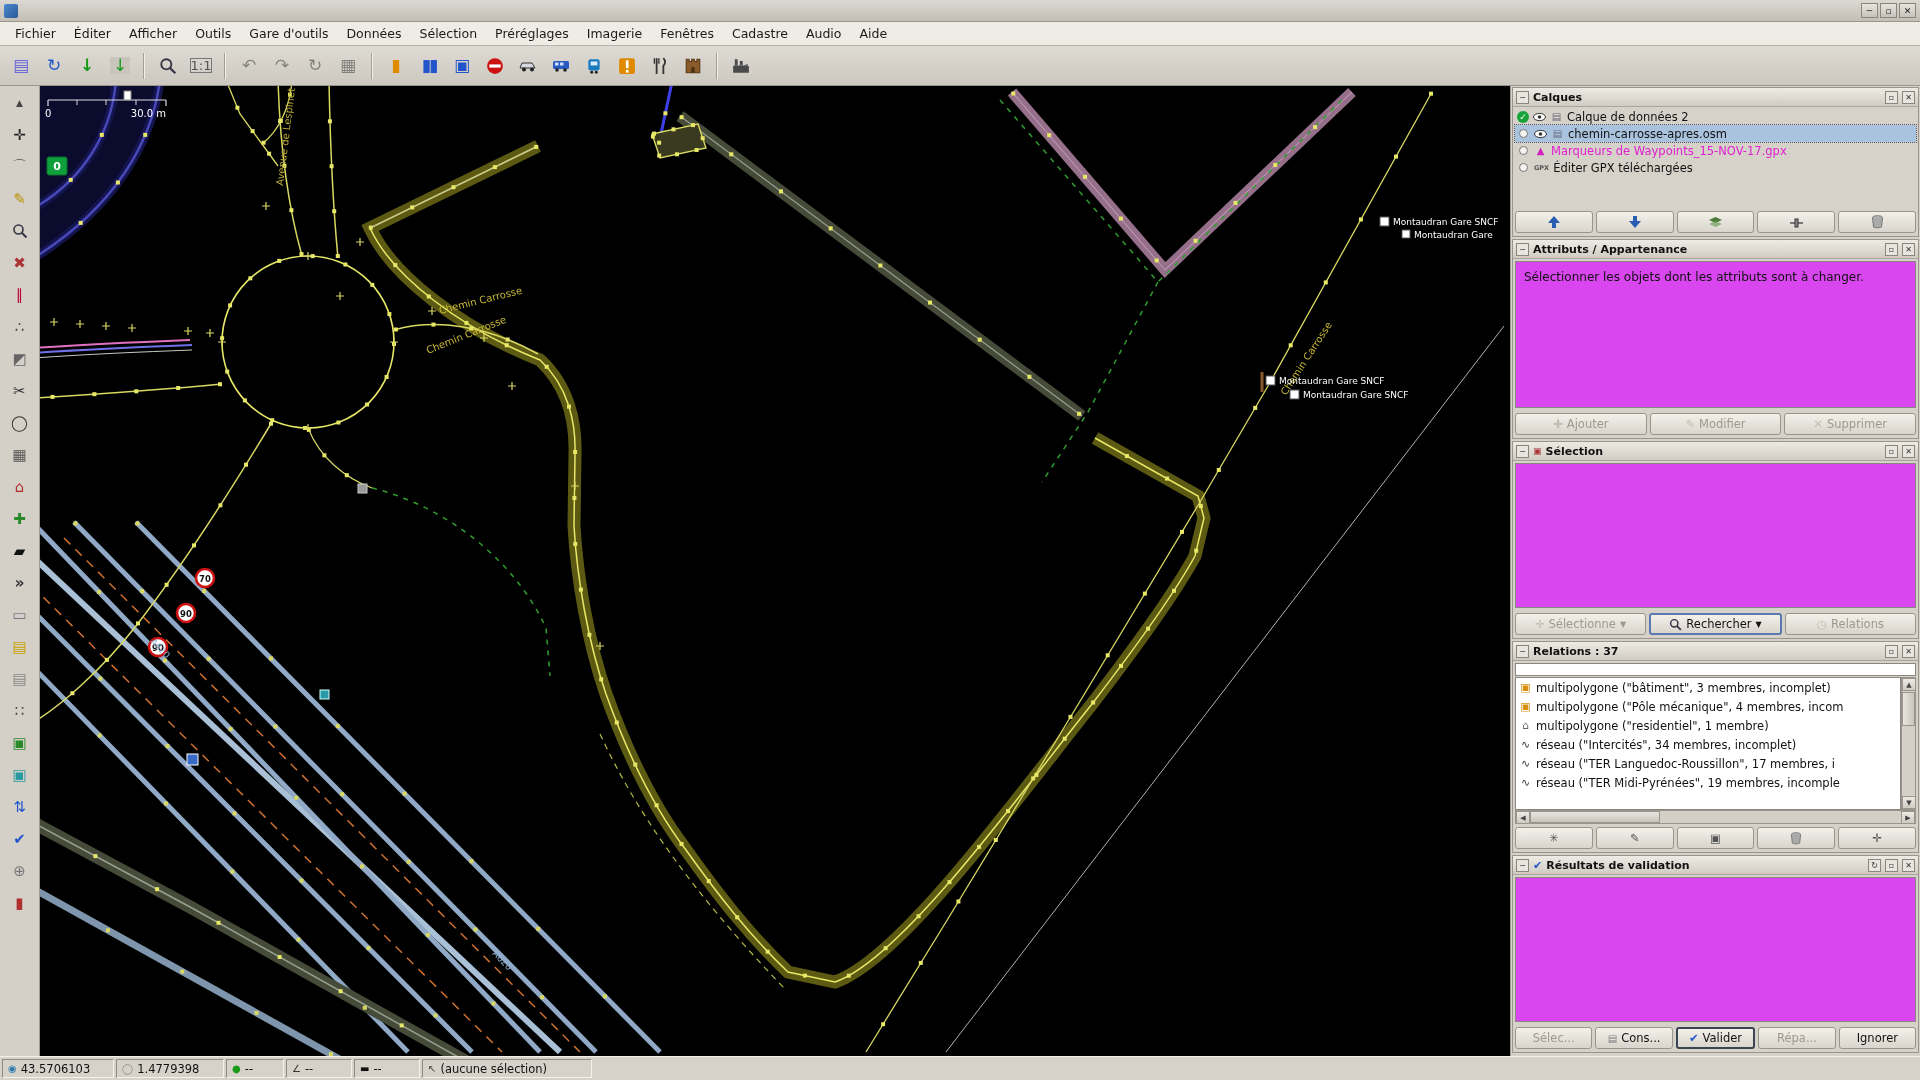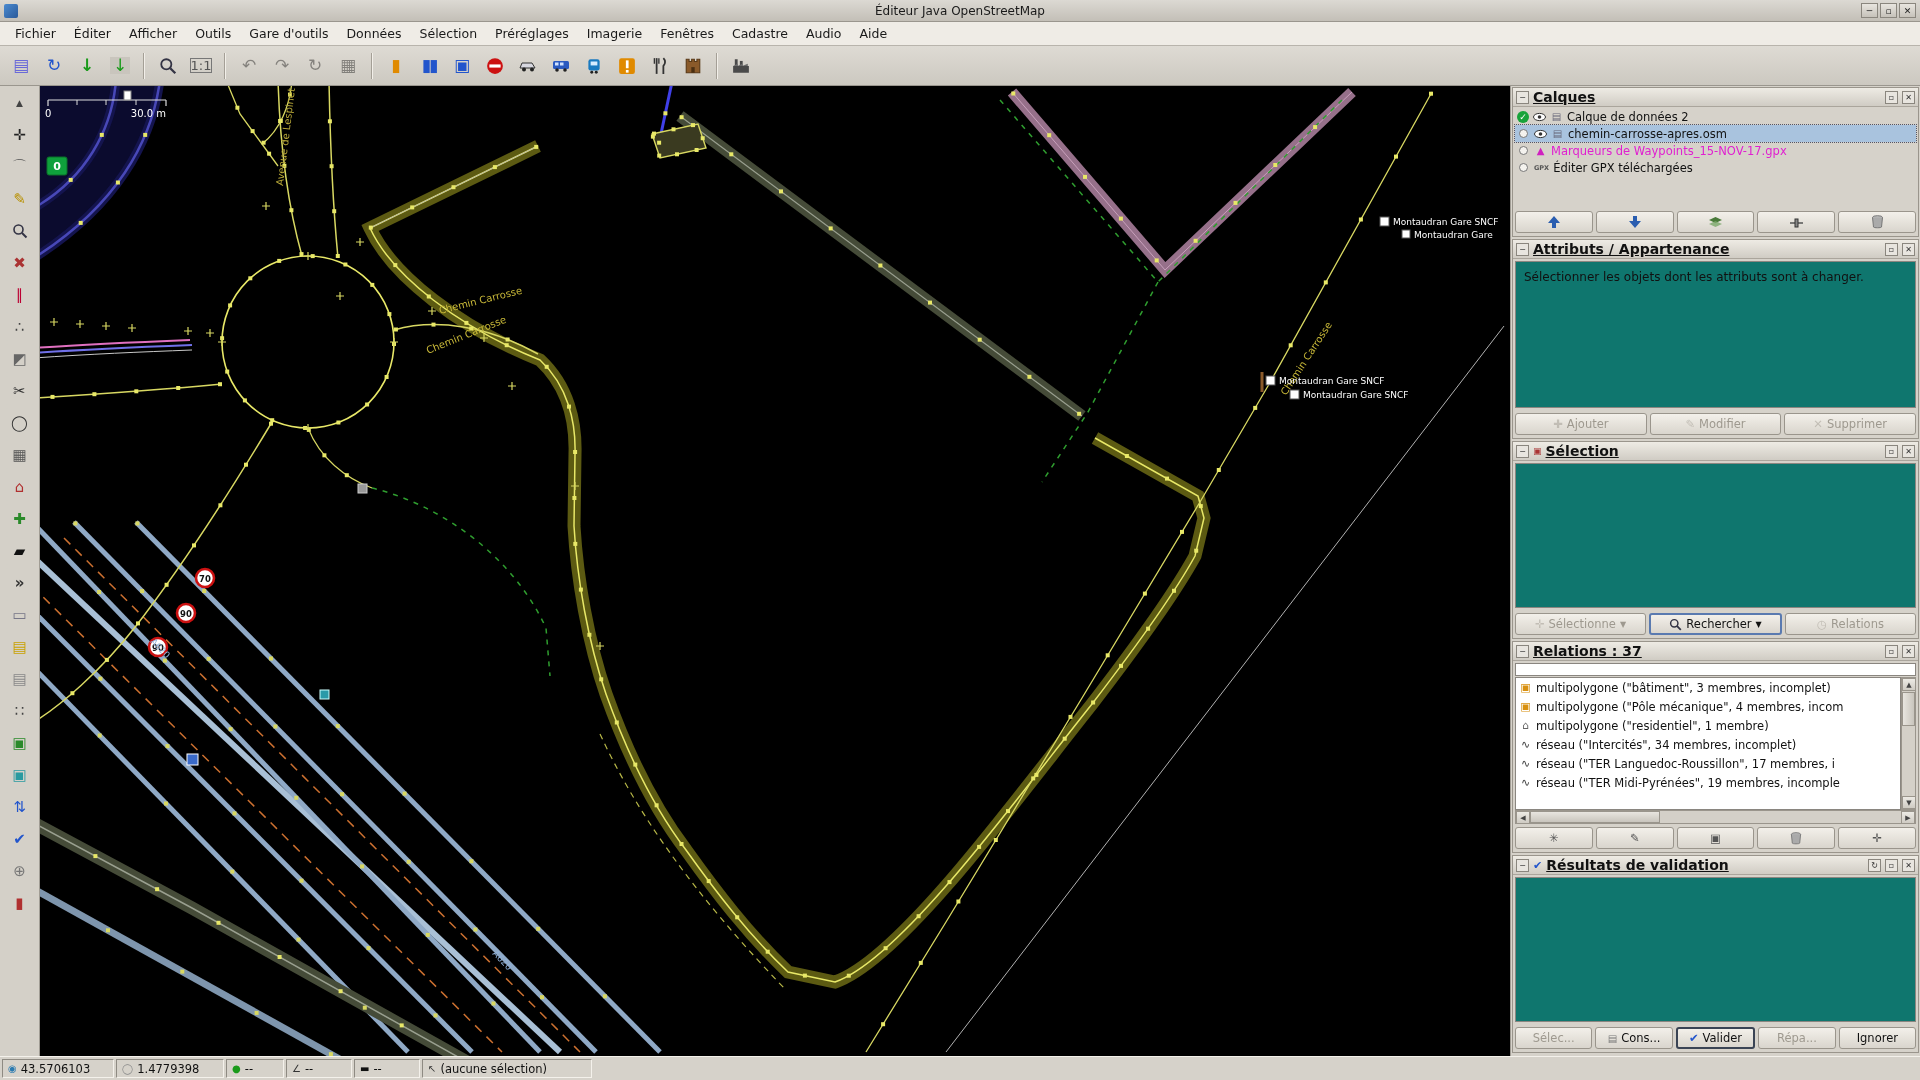--- a/index.html
+++ b/index.html
@@ -36,23 +36,23 @@
 
   
   .mapwrap { flex:1; position:relative; background:#000; cursor:crosshair; }
   .mapwrap svg { display:block; width:100%; height:100%; }
 
   
   .sidebar { width:410px; background:#d6d2ca; border-left:1px solid #a09c94; display:flex; flex-direction:column; padding:1px; }
   .panel { border:1px solid #9a958c; background:#d6d2ca; display:flex; flex-direction:column; margin-bottom:2px; min-height:0; }
   .phead { height:19px; background:linear-gradient(#eeebe4,#d0ccc4); border-bottom:1px solid #aaa59c;
     display:flex; align-items:center; gap:4px; padding:0 3px; flex:none; }
-  .phead .ptitle { font-weight:bold; font-size:14px; color:#111; flex:1;text-decoration:underline; }
+  .phead .ptitle { font-weight:bold; font-size:11px; color:#111; flex:1; }
   .mini { width:13px; height:13px; border:1px solid #8a867e; background:#e8e5df; font-size:8px; display:flex; align-items:center; justify-content:center; color:#333; flex:none; }
-  .whitebox { background:#0f766e; border:1px solid #8a8680; margin:2px; flex:1; min-height:0; overflow:hidden; }
+  .whitebox { background:#d946ef; border:1px solid #8a8680; margin:2px; flex:1; min-height:0; overflow:hidden; }
   .btnrow { display:flex; gap:3px; padding:3px 2px; flex:none; }
   .btn { flex:1; height:22px; background:linear-gradient(#f3f0ea,#d9d5cd); border:1px solid #9a958c; border-radius:3px;
     font-size:11.5px; color:#111; display:flex; align-items:center; justify-content:center; gap:4px; white-space:nowrap; overflow:hidden; }
   .btn.disabled { color:#9e998f; }
   .btn.focusblue { border:2px solid #5a7ab0; }
   .btn.defaultb { border:2px solid #3a4454; }
 
   
   .layerlist { margin:1px 2px; flex:1; }
   .lrow { height:17px; display:flex; align-items:center; gap:4px; font-size:11.5px; padding:0 2px; color:#111; }
@@ -82,21 +82,20 @@
   .sic { font-size:10px; }
   svg text { font-family:"DejaVu Sans",sans-serif; }
 </style>
 </head>
 <body>
 
 <div class="app">
 
   <div class="titlebar">
     <div class="appicon"></div>
-    <div class="ttl">Éditeur Java OpenStreetMap</div>
     <div class="winbtns">
       <div class="winbtn">─</div>
       <div class="winbtn">▫</div>
       <div class="winbtn">✕</div>
     </div>
   </div>
 
   <div class="menubar">
     <span class="menuitem">Fichier</span>
     <span class="menuitem">Éditer</span>

